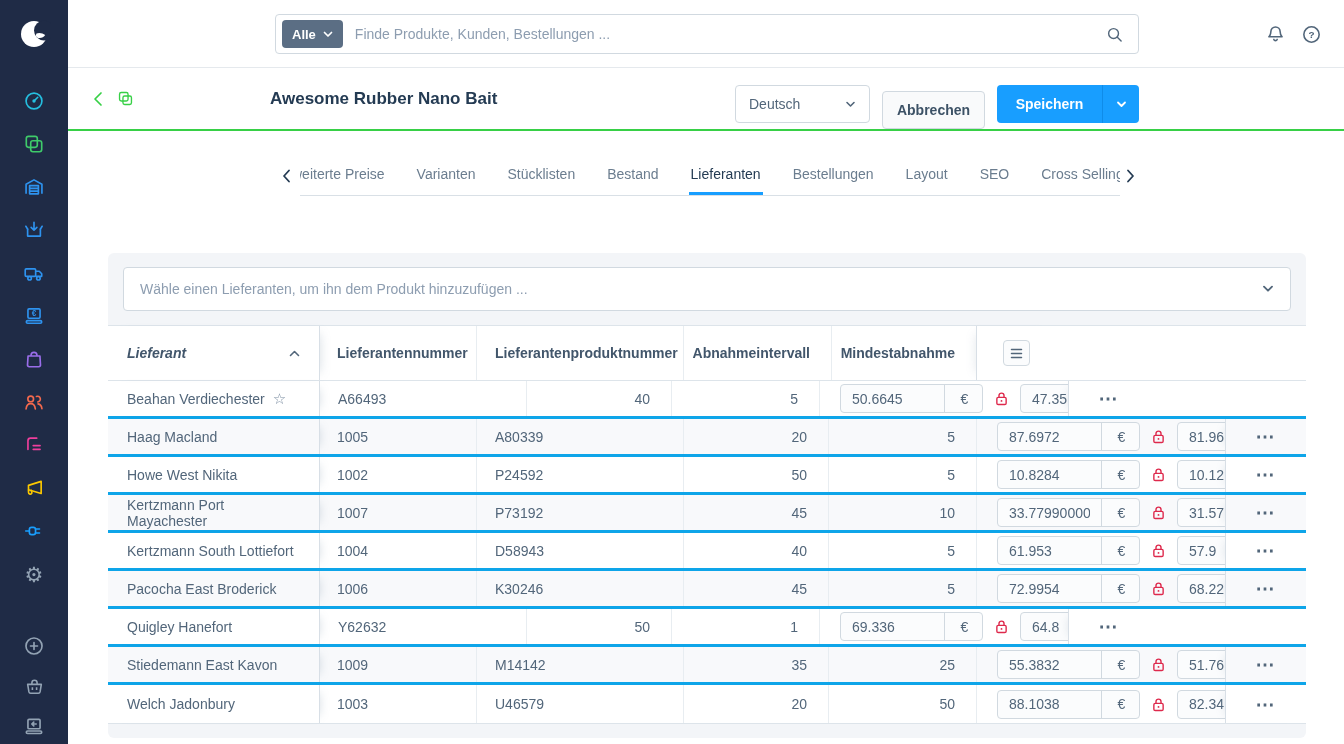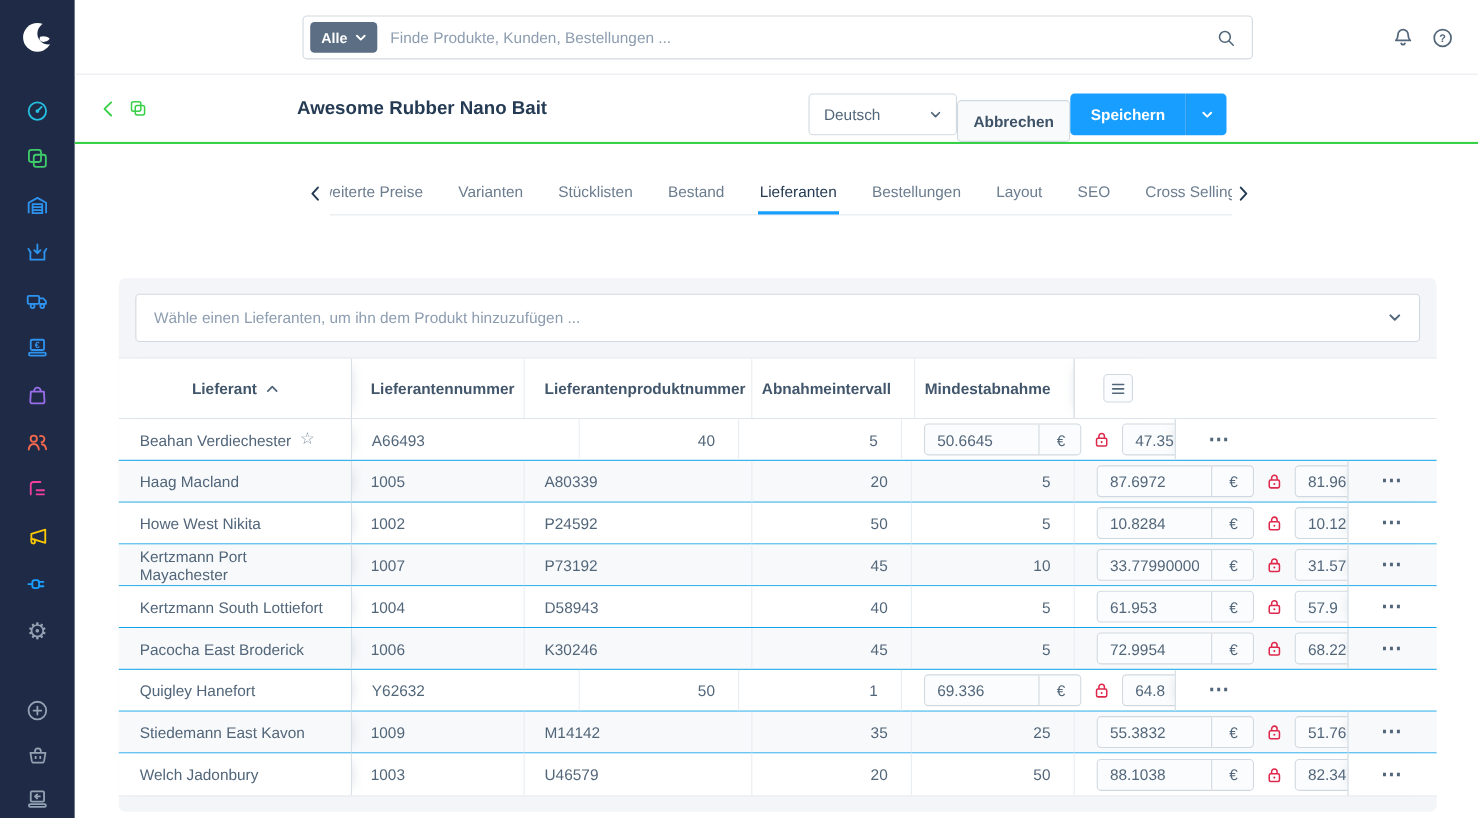--- a/index.html
+++ b/index.html
@@ -26,21 +26,21 @@
   .search-input { flex:1; border:none; outline:none; background:transparent; font-size:14px; color:#52667a; padding:0 12px; font-family:inherit; }
   .search-input::placeholder { color:#8d9db0; }
   .search-glass { margin-right:15px; color:#52667a; }
   .topbar-actions { position:absolute; right:22px; top:0; height:68px; display:flex; align-items:center; gap:15px; color:#52667a; }
   .icon-btn { background:none; border:none; cursor:pointer; color:#52667a; padding:0; display:flex; }
 
   
   .smartbar { height:63px; background:#fff; border-bottom:2px solid #37d046; position:relative; flex-shrink:0; }
   .smart-left { position:absolute; left:24px; top:0; height:61px; display:flex; align-items:center; gap:13px; color:#37d046; }
   .smart-title { position:absolute; left:202px; top:0; height:61px; display:flex; align-items:center; font-size:17px; font-weight:bold; color:#243b53; }
-  .smart-actions { position:absolute; left:667px; top:11px; display:flex; align-items:center; }
+  .smart-actions { position:absolute; left:667px; top:11px; display:flex; gap:12px; align-items:center; }
   .lang-select { width:135px; height:38px; background:#fff; border:1px solid #d1d9e0; border-radius:4px; display:flex; align-items:center; justify-content:space-between; padding:0 13px; font-size:14px; color:#52667a; cursor:pointer; font-family:inherit; }
   .btn-cancel { width:103px; height:38px; background:#f9fafb; border:1px solid #d1d9e0; border-radius:4px; font-size:14px; font-weight:bold; color:#3d5266; cursor:pointer; font-family:inherit;margin-top:12px; }
   .btn-save-group { display:flex; }
   .btn-save { width:105px; height:38px; background:#189eff; border:none; border-radius:4px 0 0 4px; color:#fff; font-size:14px; font-weight:bold; cursor:pointer; font-family:inherit; }
   .btn-save-arrow { width:37px; height:38px; background:#189eff; border:none; border-left:1px solid #0f8ce9; border-radius:0 4px 4px 0; color:#fff; cursor:pointer; display:flex; align-items:center; justify-content:center; }
 
   
   .content { flex:1; position:relative; background:#fff; overflow:hidden; }
 
   
@@ -56,32 +56,32 @@
   
   .card { position:absolute; left:40px; top:122px; width:1198px; height:485px; background:#f3f5f8; border-radius:6px; }
   .select-wrap { margin:14px 15px 0; height:44px; background:#fff; border:1px solid #d1d9e0; border-radius:4px; display:flex; align-items:center; cursor:pointer; }
   .select-input { flex:1; border:none; outline:none; background:transparent; font-size:14px; color:#52667a; padding:0 16px; font-family:inherit; }
   .select-input::placeholder { color:#8d9db0; }
   .select-chevron { margin-right:16px; color:#52667a; }
 
   
   .grid { margin-top:14px; background:#fff; border-top:1px solid #dde4ea; border-bottom:1px solid #dde4ea; }
   .grid-header { height:55px; display:flex; align-items:stretch; border-bottom:1px solid #dde4ea; font-weight:bold; color:#42566b; font-size:14px; background:#fff; }
-  .grid-row { height:38px; display:flex; align-items:stretch; font-size:14px; color:#52667a; border-bottom:1px solid #0ea5e9; background:#fff; }
+  .grid-row { height:38px; display:flex; align-items:stretch; font-size:14px; color:#52667a; border-bottom:3px solid #0ea5e9; background:#fff; }
   .grid-row:last-child { border-bottom:none; }
   .grid-row.striped { background:#f8f9fb; }
   .cell { display:flex; align-items:center; height:100%; border-right:1px solid #e8edf1; overflow:hidden; }
   .c-supplier { width:212px; padding:0 19px; gap:8px; border-right:1px solid #d8dfe6; box-shadow:8px 0 10px -8px rgba(120,140,160,0.28); }
   .c-snr { width:157px; padding-left:17px; }
   .c-pnr { width:207px; padding-left:18px; }
   .c-min { width:145px; padding-right:21px; justify-content:flex-end; }
   .c-int { width:148px; padding-right:21px; justify-content:flex-end; }
   .c-price { width:249px; padding-left:20px; gap:12px; }
   .c-actions { width:80px; justify-content:center; border-right:none; border-left:1px solid #d8dfe6; box-shadow:-8px 0 10px -8px rgba(120,140,160,0.2); margin-left:-1px; }
-  .grid-header .c-supplier { justify-content:center; }
+  .grid-header .c-supplier { justify-content:space-between;font-style:italic; }
   .sort-caret { color:#52667a; }
   .star { color:#7d8fa3; font-size:15px; line-height:1; background:none; border:none; cursor:pointer; }
   .cols-btn { width:27px; height:26px; background:#fbfcfd; border:1px solid #d1d9e0; border-radius:4px; color:#52667a; font-size:14px; cursor:pointer; display:flex; align-items:center; justify-content:center; font-family:inherit; }
   .price-field { height:29px; background:#fbfcfd; border:1px solid #d1d9e0; border-radius:4px; display:flex; flex:none; overflow:hidden; }
   .price-field input { border:none; outline:none; background:transparent; font-size:14px; color:#52667a; padding:0 11px; width:100%; font-family:inherit; }
   .pf-gross { width:143px; }
   .pf-gross input { width:103px; }
   .pf-suffix { width:40px; border-left:1px solid #d1d9e0; display:flex; align-items:center; justify-content:center; font-size:14px; color:#52667a; flex:none; }
   .pf-net { width:100px; flex:none; }
   .lock-btn { background:none; border:none; padding:0; cursor:pointer; color:#de294c; display:flex; flex:none; }

